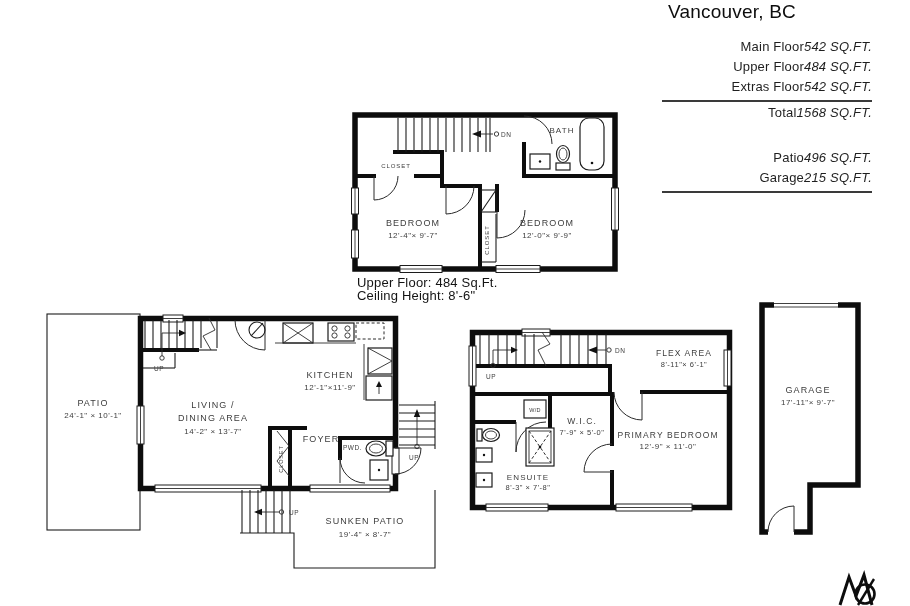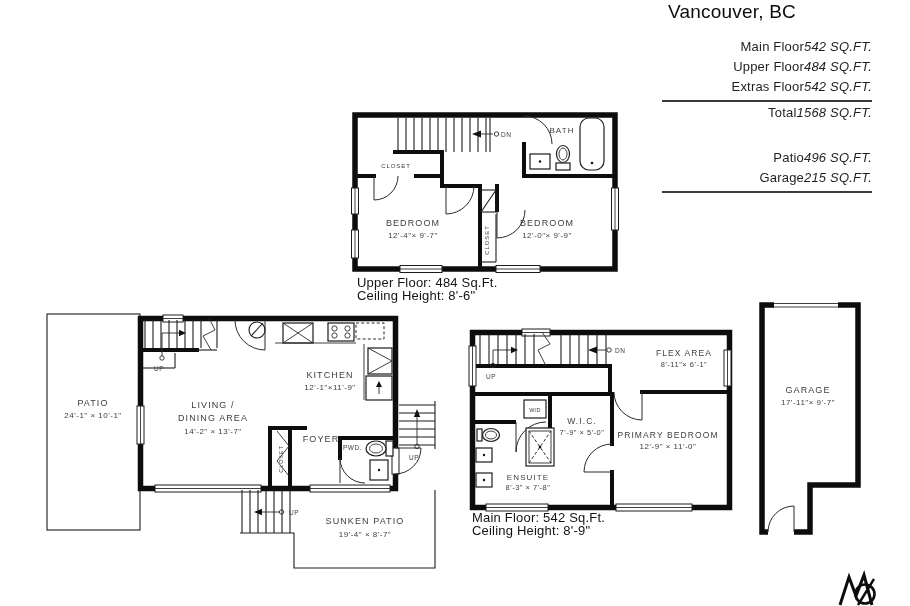--- a/index.html
+++ b/index.html
@@ -381,24 +381,20 @@
     </g>
     <text class="rm" x="218" y="32" style="font-size:8.5px">FLEX AREA</text>
     <text class="dim" x="218" y="43" style="font-size:7.5px">8'-11"× 6'-1"</text>
     <text class="rm" x="116" y="100" style="font-size:8.5px">W.I.C.</text>
     <text class="dim" x="116" y="111" style="font-size:7.5px">7'-9" × 5'-0"</text>
     <text class="rm" x="202" y="114" style="font-size:8.5px">PRIMARY BEDROOM</text>
     <text class="dim" x="202" y="125">12'-9" × 11'-0"</text>
     <text class="rm" x="62" y="156" style="font-size:8px">ENSUITE</text>
     <text class="dim" x="62" y="166" style="font-size:7.5px">8'-3" × 7'-8"</text>
   </svg>
-  <div class="caption" style="left:472px;top:511px">
-    <div>Main Floor: 542 Sq.Ft.</div>
-    <div>Ceiling Height: 8'-9"</div>
-  </div>
 
   <svg style="left:754px;top:291px" width="112" height="256" viewBox="0 0 112 256">
     <g>
       <path class="wall" d="M8,14 L104,14 L104,194 L56,194 L56,241 L8,241 Z"></path>
     </g>
     <g>
       <rect x="20" y="9" width="64" height="10" fill="#fff"></rect>
       <line class="hair" x1="20" y1="12.5" x2="84" y2="12.5"></line>
       <line class="hair" x1="20" y1="16" x2="84" y2="16"></line>
     </g>

